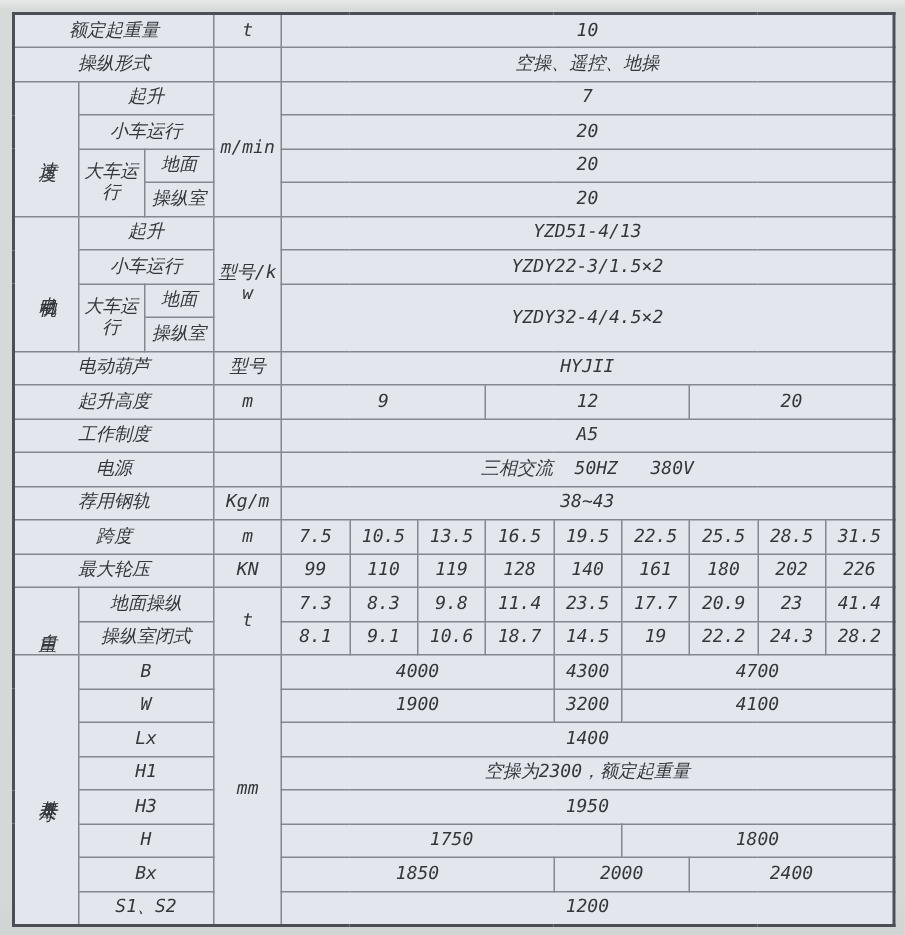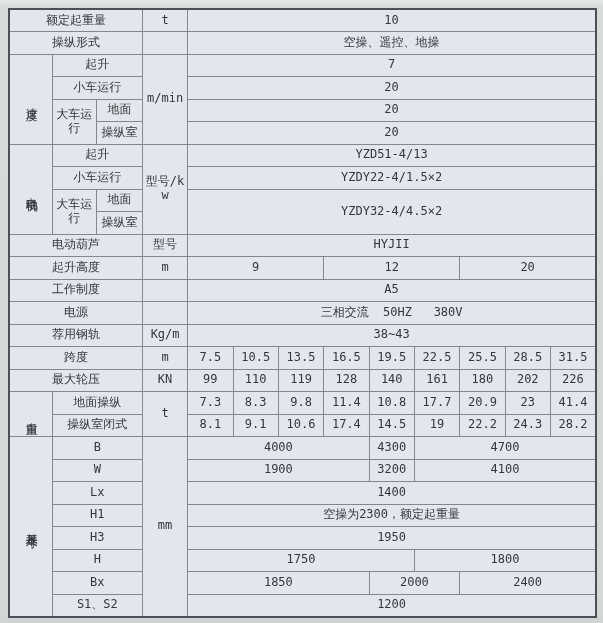--- a/index.html
+++ b/index.html
@@ -9,20 +9,21 @@
     height: 623px;
     background: #d6dad8;
     overflow: hidden;
     font-family: "DejaVu Sans Mono", "DejaVu Sans", "Liberation Sans", sans-serif;
   }
   .scan-page {
     position: absolute;
     left: 0; top: 0;
     width: 603px; height: 623px;
     background: linear-gradient(180deg, #e8eae8 0, #d6dad8 6px, #d4d9d7 600px, #cfd5d3 623px);
+    font-style: italic;
   }
   table.spec {
     position: absolute;
     left: 8px;
     top: 8px;
     width: 589px;
     border-collapse: collapse;
     table-layout: fixed;
     background: #e3e6ec;
     border: 2px solid #4c5056;
@@ -104,21 +105,21 @@
   </tr>
 
   <tr>
     <td rowspan="4" class="vlabel">电动机</td>
     <td colspan="2">起升</td>
     <td rowspan="4">型号/kw</td>
     <td colspan="9" class="num">YZD51-4/13</td>
   </tr>
   <tr>
     <td colspan="2">小车运行</td>
-    <td colspan="9" class="num">YZDY22-4/1.5×2</td>
+    <td colspan="9" class="num">YZDY22-3/1.5×2</td>
   </tr>
   <tr>
     <td rowspan="2">大车运行</td>
     <td>地面</td>
     <td colspan="9" rowspan="2" class="num">YZDY32-4/4.5×2</td>
   </tr>
   <tr>
     <td>操纵室</td>
   </tr>
 
@@ -183,32 +184,32 @@
   </tr>
 
   <tr>
     <td rowspan="2" class="vlabel">自重</td>
     <td colspan="2">地面操纵</td>
     <td rowspan="2">t</td>
     <td class="num">7.3</td>
     <td class="num">8.3</td>
     <td class="num">9.8</td>
     <td class="num">11.4</td>
-    <td class="num">10.8</td>
+    <td class="num">23.5</td>
     <td class="num">17.7</td>
     <td class="num">20.9</td>
     <td class="num">23</td>
     <td class="num">41.4</td>
   </tr>
   <tr>
     <td colspan="2">操纵室闭式</td>
     <td class="num">8.1</td>
     <td class="num">9.1</td>
     <td class="num">10.6</td>
-    <td class="num">17.4</td>
+    <td class="num">18.7</td>
     <td class="num">14.5</td>
     <td class="num">19</td>
     <td class="num">22.2</td>
     <td class="num">24.3</td>
     <td class="num">28.2</td>
   </tr>
 
   <tr>
     <td rowspan="8" class="vlabel">基本尺寸</td>
     <td colspan="2" class="num">B</td>

